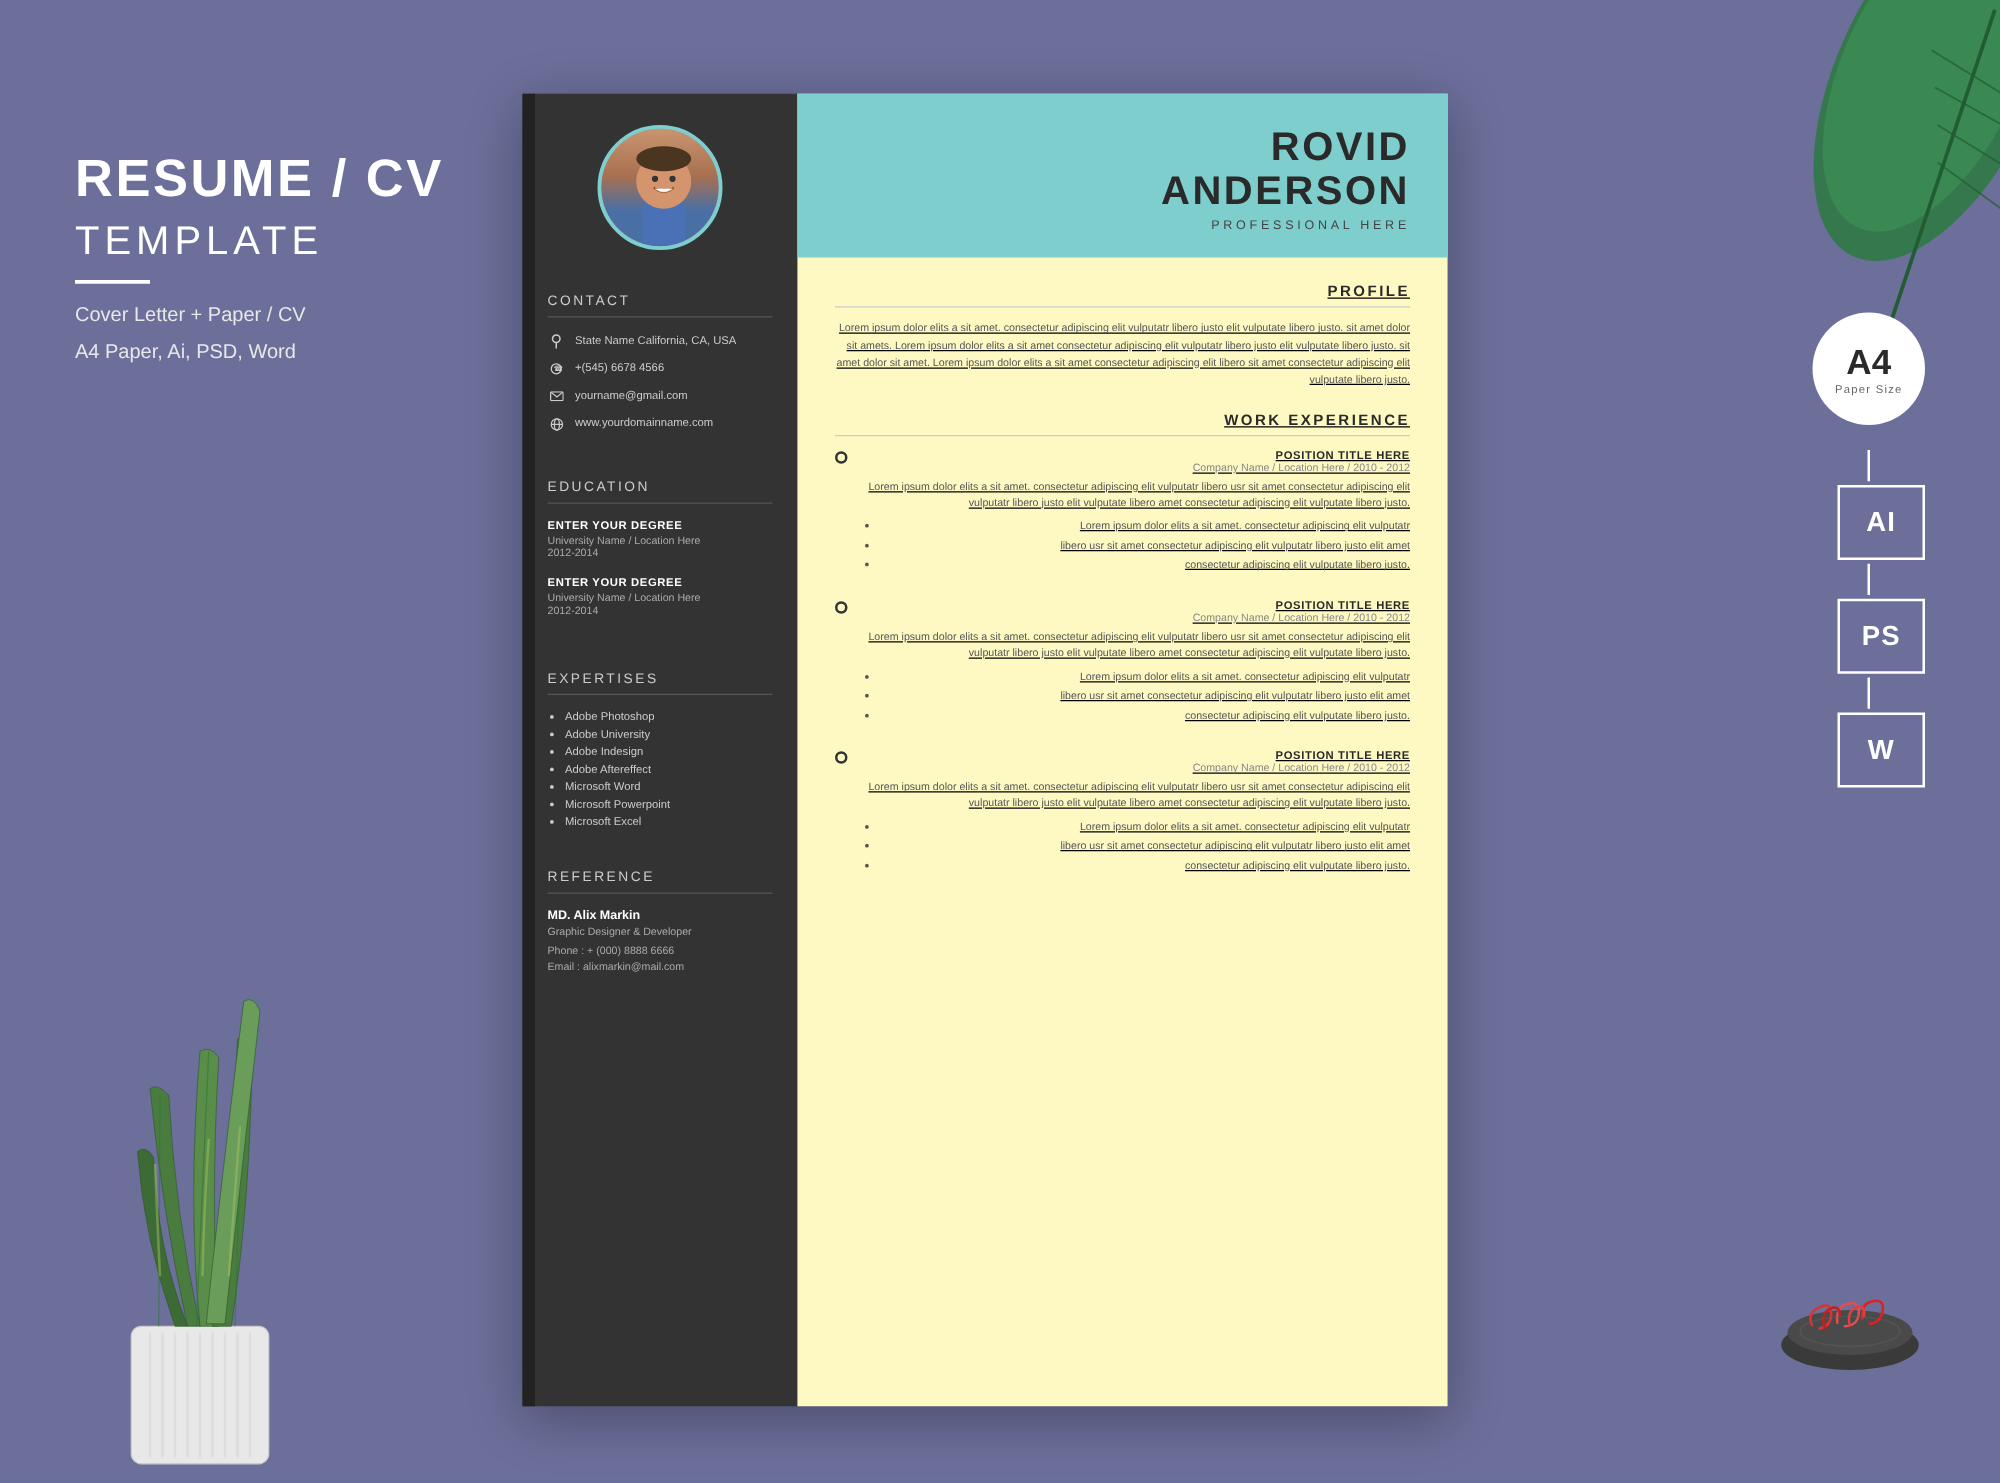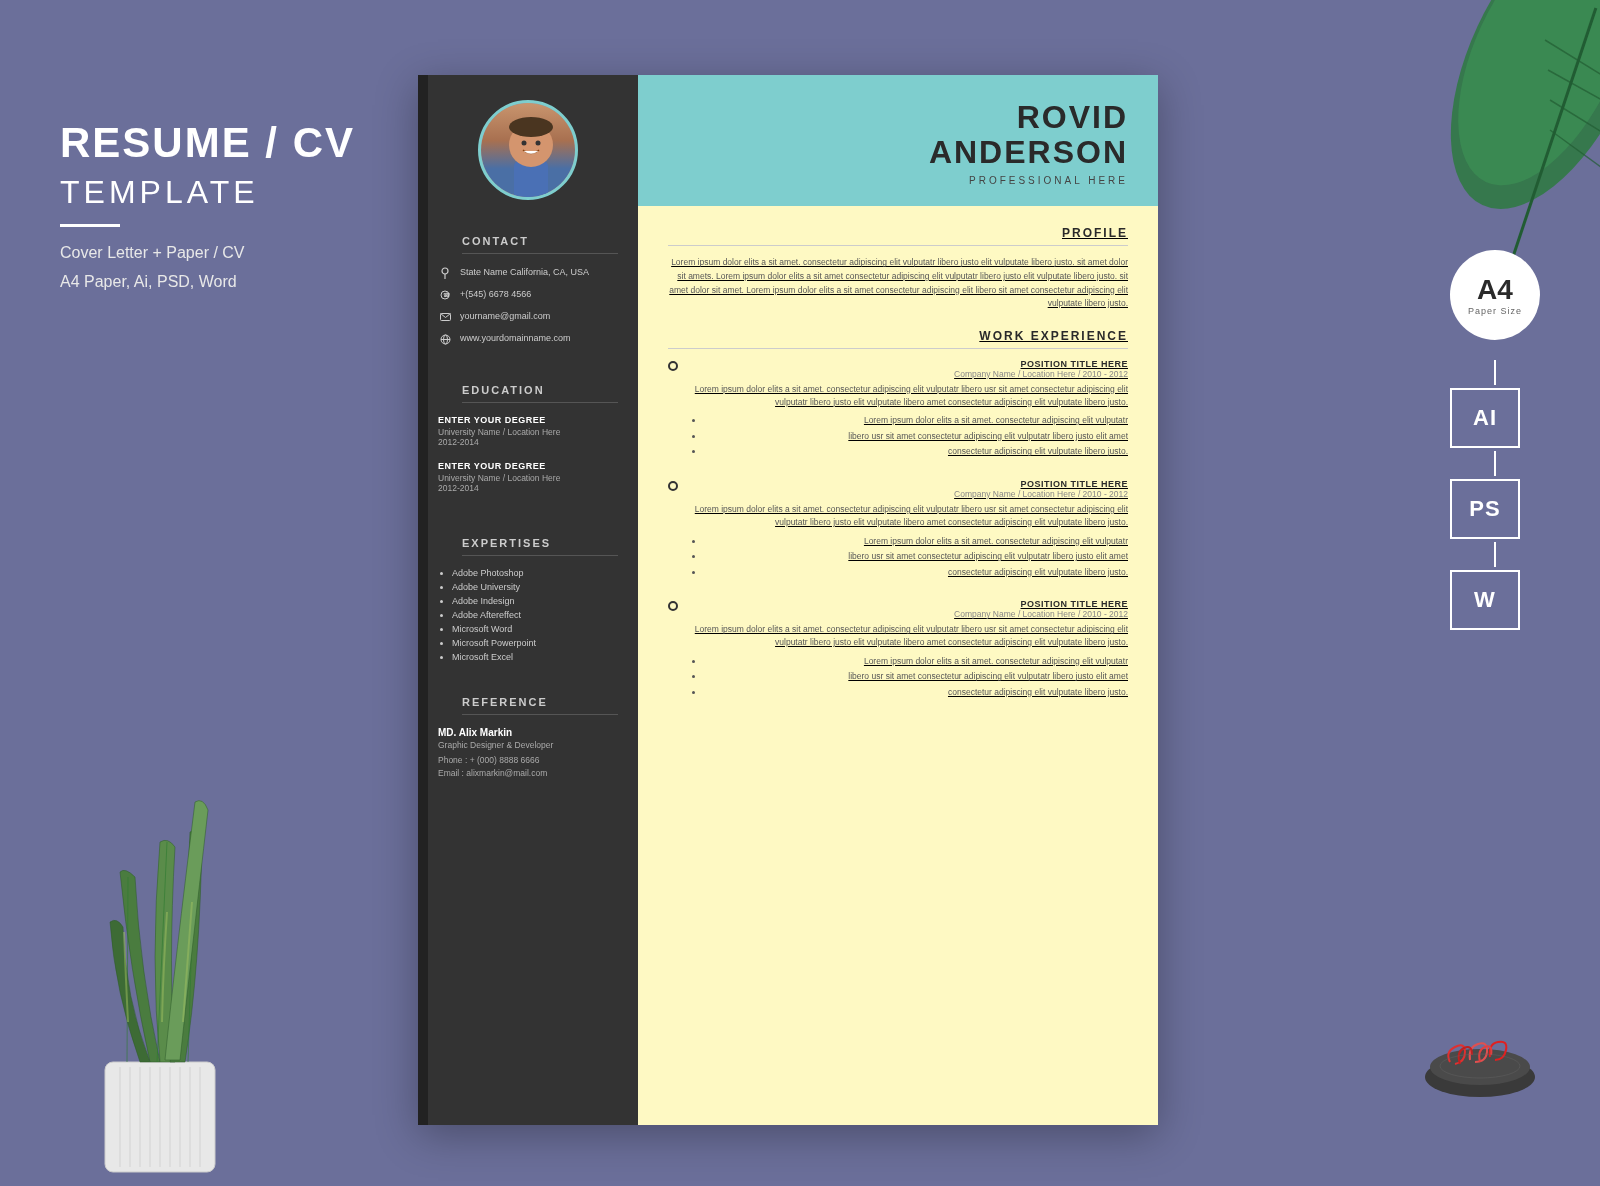--- a/index.html
+++ b/index.html
@@ -81,28 +81,27 @@
       border-radius: 50%;
       position: relative;
       overflow: hidden;
     }
 
     .sidebar-section {
       padding: 15px 20px;
     }
     .sidebar-section-title {
       font-size: 11px;
-      font-weight: 700;
+      font-weight: 400;
       letter-spacing: 2px;
       color: #cccccc;
       text-transform: uppercase;
       border-bottom: 1px solid #555;
       padding-bottom: 6px;
       margin-bottom: 12px;
-      margin-left: 24px;
     }
     .contact-item {
       display: flex;
       align-items: flex-start;
       margin-bottom: 8px;
       font-size: 9px;
       color: #cccccc;
       line-height: 1.4;
     }
     .contact-icon {
@@ -258,21 +257,21 @@
       margin-bottom: 2px;
     }
 
     
     .right-badges {
       position: absolute;
       top: 250px;
       right: 60px;
       display: flex;
       flex-direction: column;
-      align-items: flex-start;
+      align-items: flex-end;
       gap: 0;
     }
 
     .a4-badge {
       width: 90px;
       height: 90px;
       border-radius: 50%;
       background: white;
       display: flex;
       flex-direction: column;

